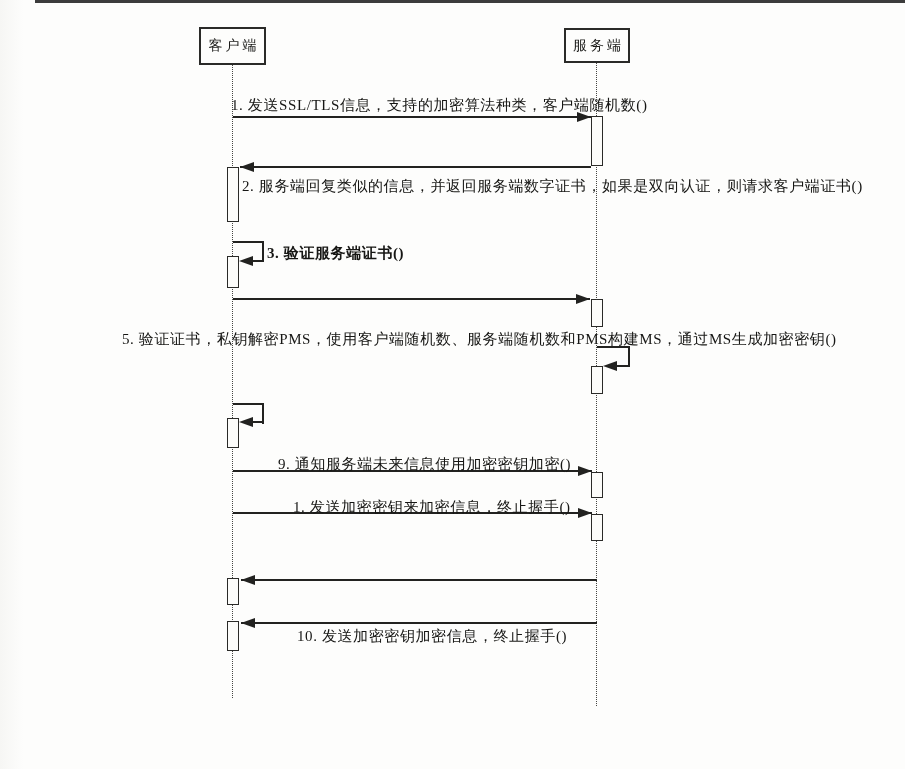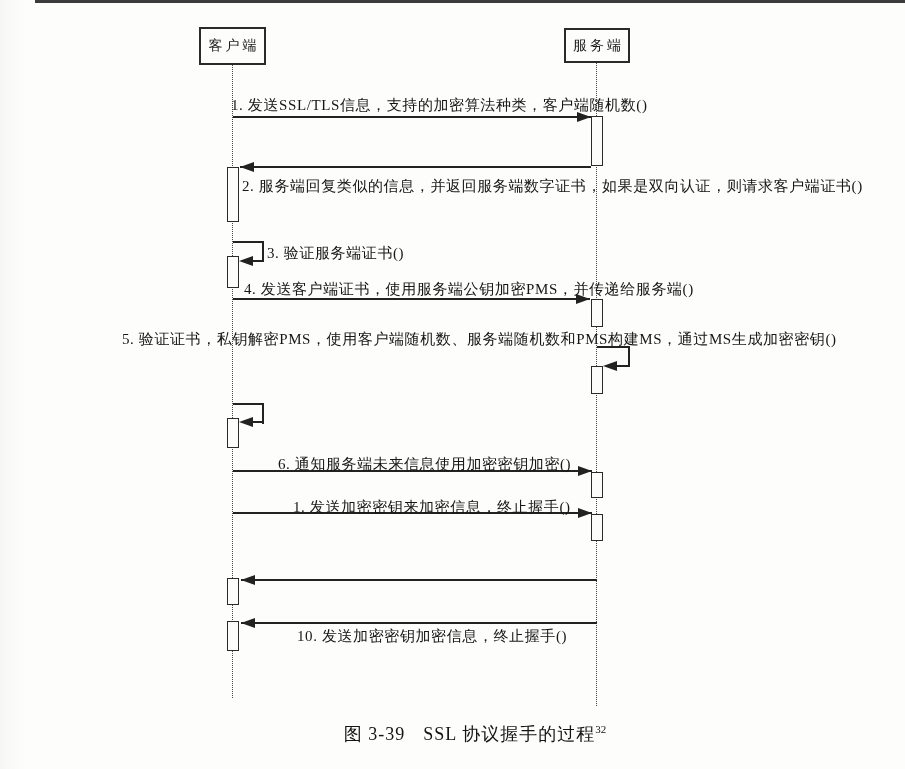--- a/index.html
+++ b/index.html
@@ -82,21 +82,21 @@
   #loop6-back{left:245px;top:421px;width:19px;height:2px;}
   #loop6-head{position:absolute;left:239px;top:417px;}
   .loop-head-left{width:0;height:0;border-top:5px solid transparent;border-bottom:5px solid transparent;border-right:14px solid var(--ink);}
   
   .msg-label{
     position:absolute;white-space:nowrap;
     font-size:15px;color:#161614;letter-spacing:0.6px;
   }
   #lbl-1{left:231px;top:96px;font-family:Liberation Serif, serif;}
   #lbl-2{left:242px;top:177px;}
-  #lbl-3{left:267px;top:244px;}
+  #lbl-3{left:267px;top:244px;font-weight:bold;}
   #lbl-4{left:244px;top:280px;}
   #lbl-5{left:122px;top:330px;}
   #lbl-6{left:265px;top:401px;}
   #lbl-7{left:278px;top:455px;}
   #lbl-8{left:293px;top:498px;}
   #lbl-9{left:308px;top:584px;}
   #lbl-10{left:297px;top:627px;}
   
   #caption{
     position:absolute;left:0;top:722px;width:905px;
@@ -171,23 +171,19 @@
   <div>
     <div class="loop-seg" id="loop6-out"></div>
     <div class="loop-seg" id="loop6-down"></div>
     <div class="loop-seg" id="loop6-back"></div>
     <div class="loop-head-left" id="loop6-head"></div>
   </div>
 
   <div class="msg-label" id="lbl-1">1. 发送SSL/TLS信息，支持的加密算法种类，客户端随机数()</div>
   <div class="msg-label" id="lbl-2">2. 服务端回复类似的信息，并返回服务端数字证书，如果是双向认证，则请求客户端证书()</div>
   <div class="msg-label" id="lbl-3">3. 验证服务端证书()</div>
-  <div class="msg-label" id="lbl-4">4. 发送客户端证书，使用服务端公钥加密PMS，并传递给服务端()</div>
   <div class="msg-label" id="lbl-5">5. 验证证书，私钥解密PMS，使用客户端随机数、服务端随机数和PMS构建MS，通过MS生成加密密钥()</div>
-  <div class="msg-label" id="lbl-7">6. 通知服务端未来信息使用加密密钥加密()</div>
+  <div class="msg-label" id="lbl-7">9. 通知服务端未来信息使用加密密钥加密()</div>
   <div class="msg-label" id="lbl-8">1. 发送加密密钥来加密信息，终止握手()</div>
   <div class="msg-label" id="lbl-10">10. 发送加密密钥加密信息，终止握手()</div>
 
-  <div id="caption">
-    <span class="fig-no">图 3-39</span><span>SSL 协议握手的过程</span><sup>32</sup>
-  </div>
 
 </div>
 
 </body></html>

